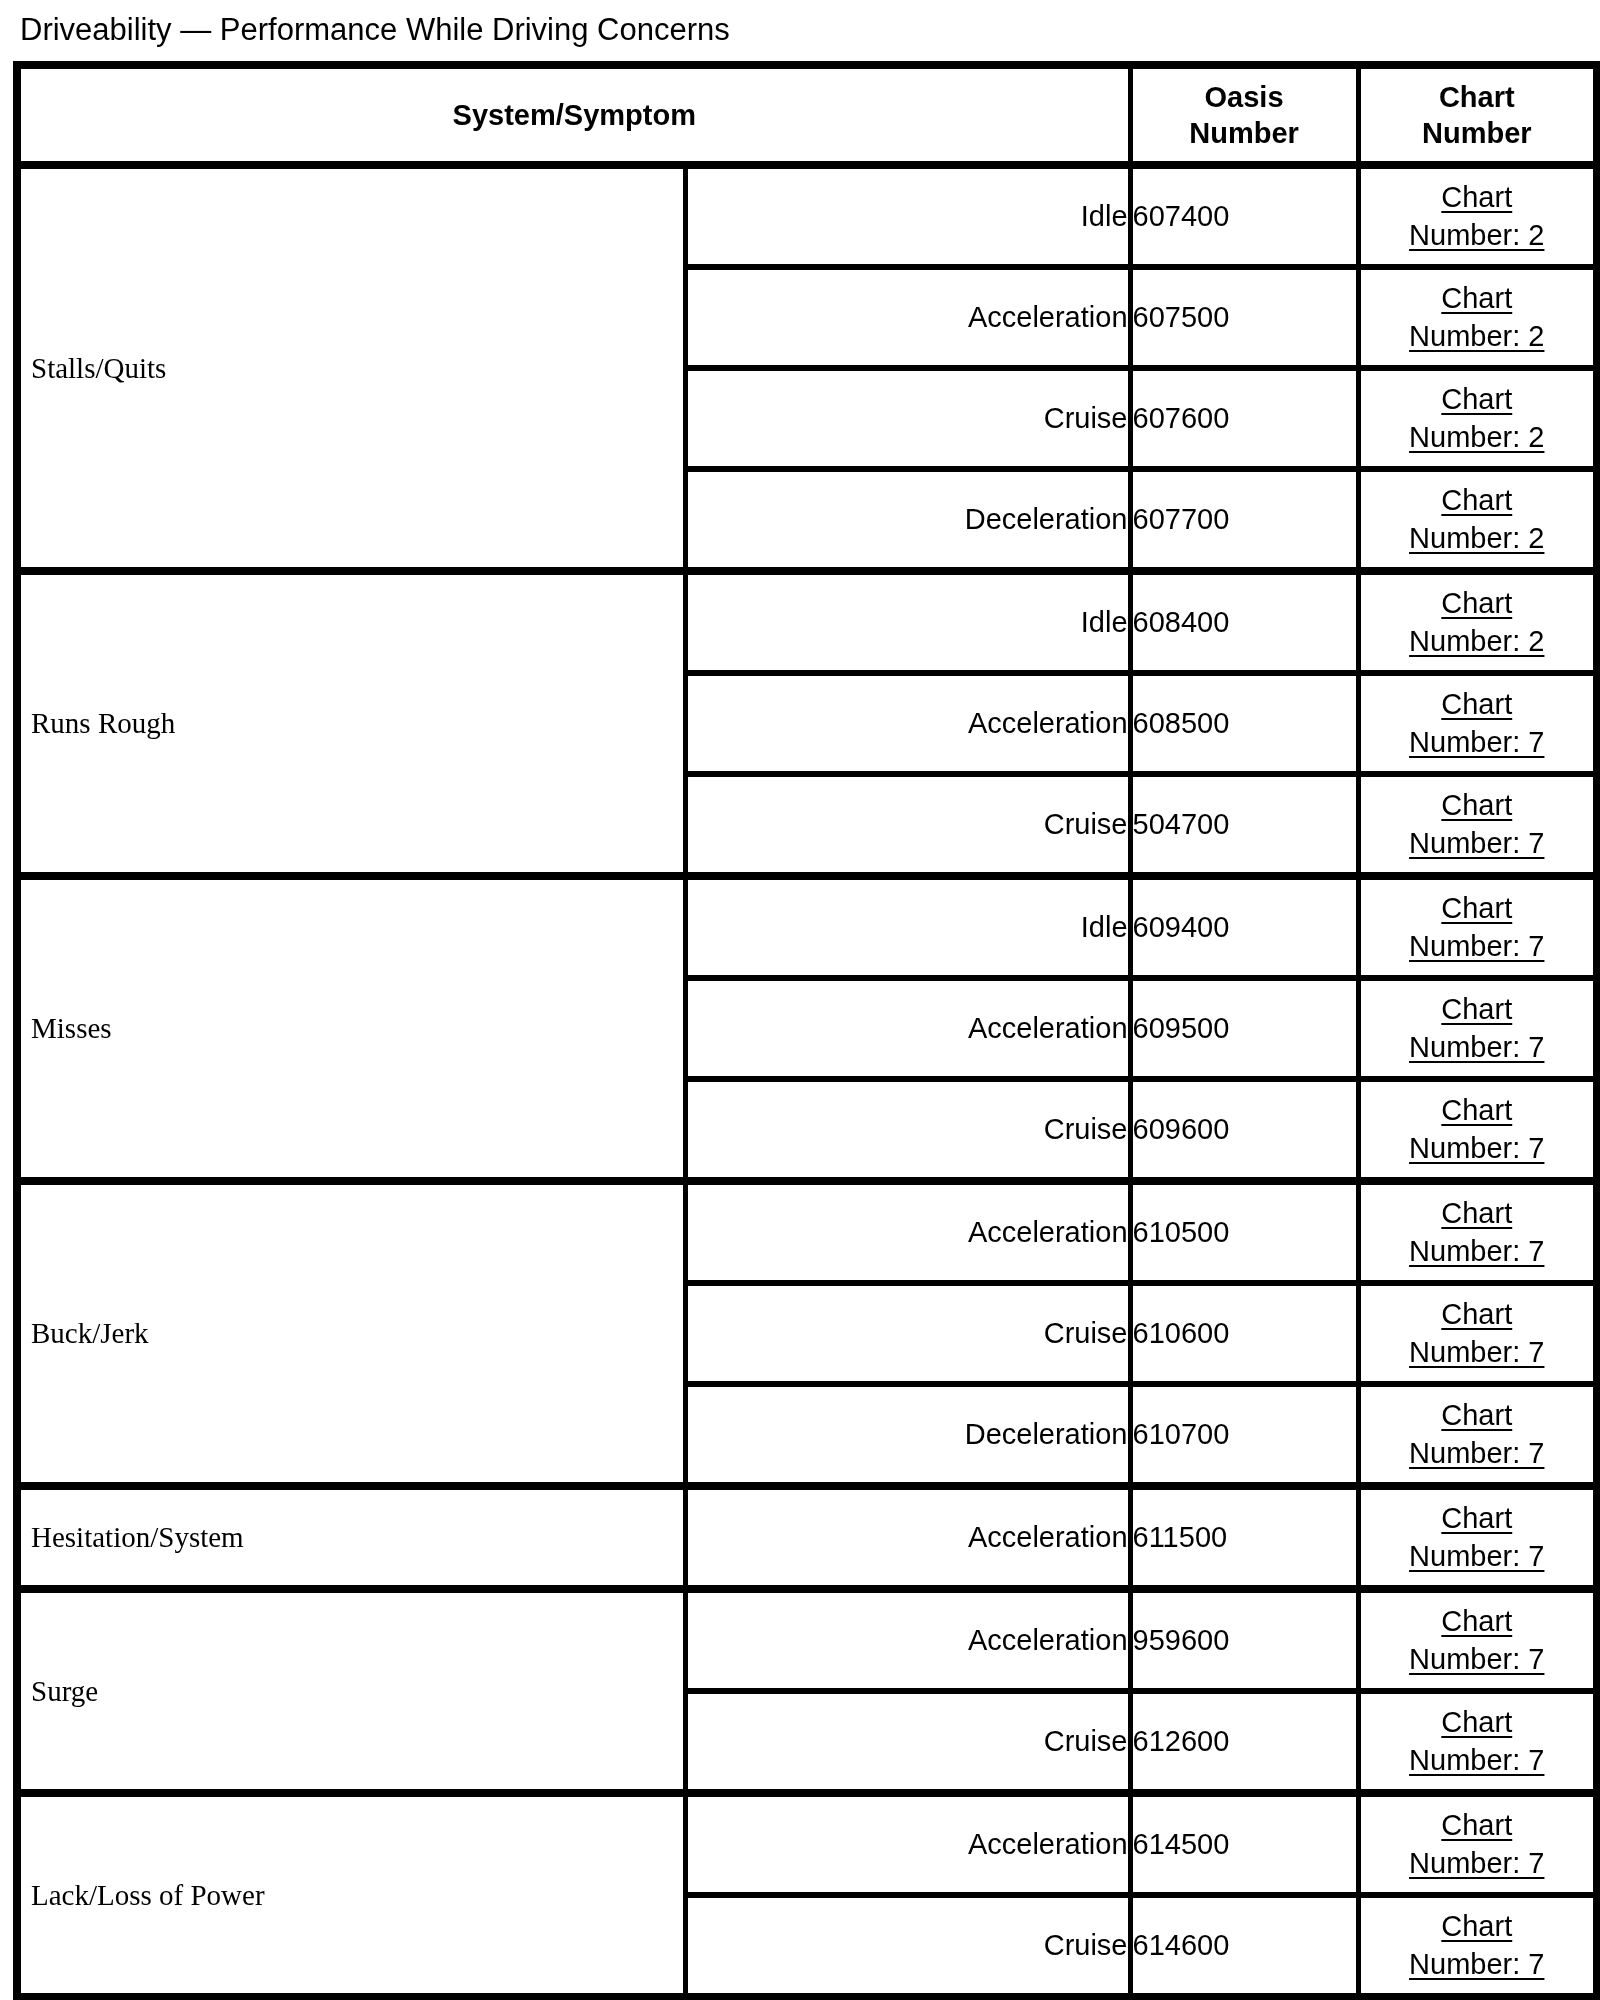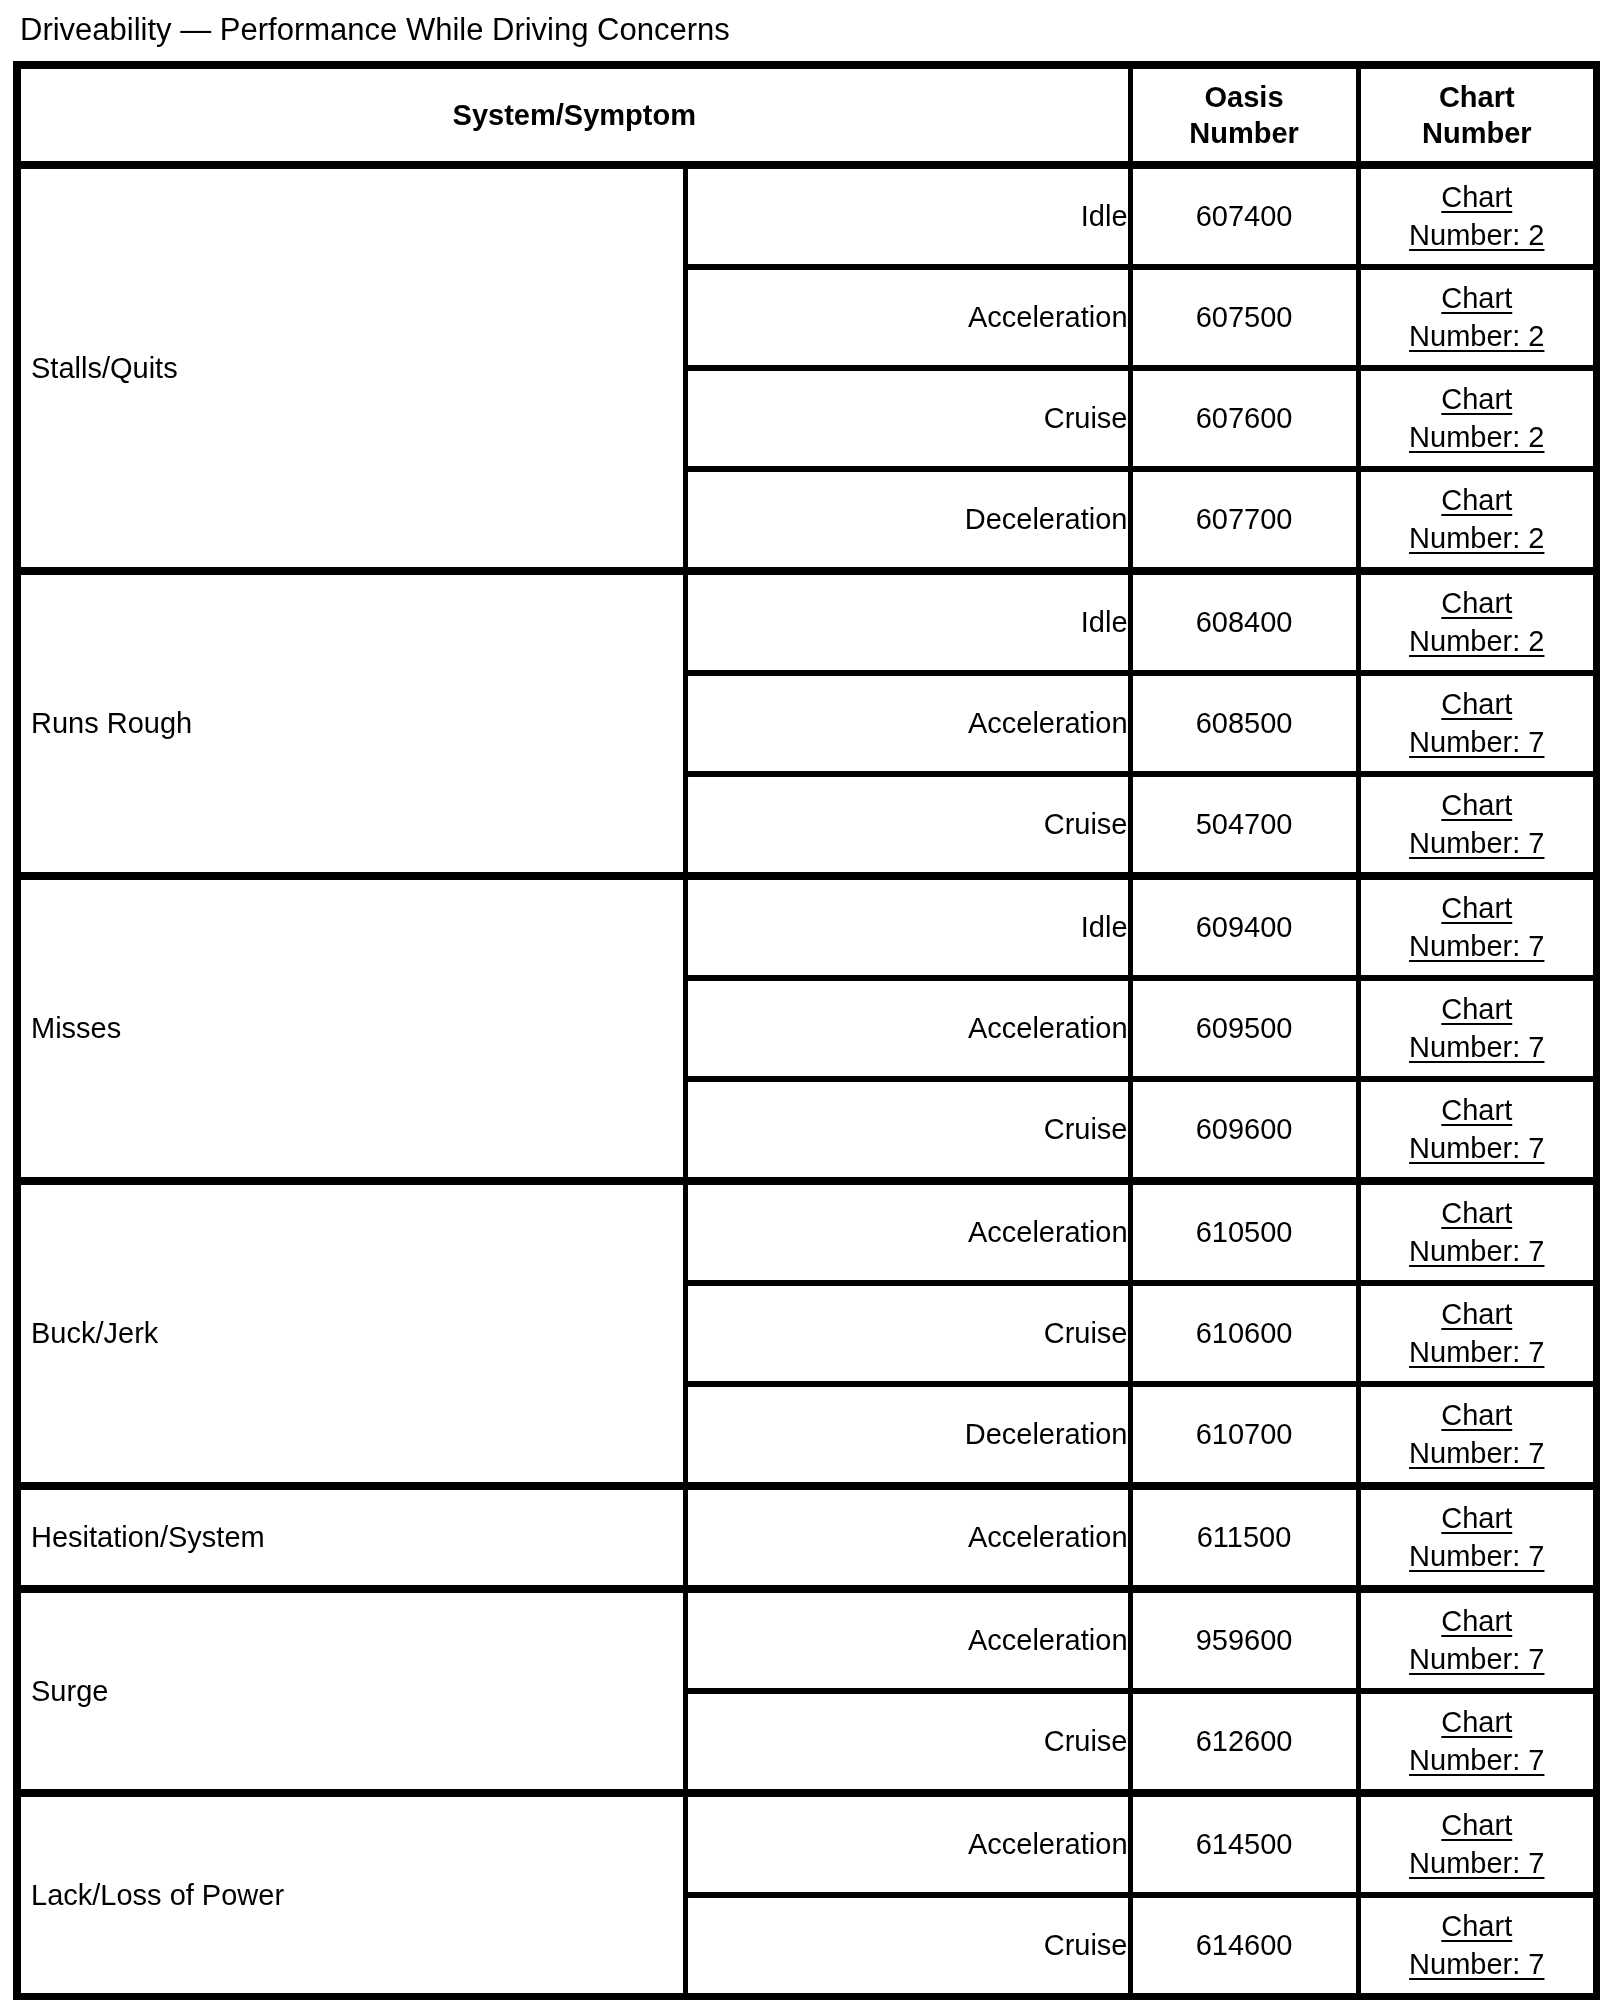--- a/index.html
+++ b/index.html
@@ -50,26 +50,27 @@
     height: 95px;
     font-size: 29px;
     vertical-align: middle;
     background: #ffffff;
   }
   tr.section-start td { border-top-width: 8px; }
   td.system-cell {
     text-align: left;
     padding-left: 10px;
     font-size: 29px;
+    font-family: Liberation Serif, serif;
   }
   td.symptom-cell {
     text-align: right;
     padding-left: 10px;
   }
-  td.oasis-cell { text-align: center; }
+  td.oasis-cell { text-align: left; }
   td.chart-cell { text-align: center; }
   td.chart-cell a {
     color: #000000;
     text-decoration: none;
     display: inline-block;
   }
   td.chart-cell a .chart-line {
     display: block;
     line-height: 1.3;
     text-decoration: underline;

